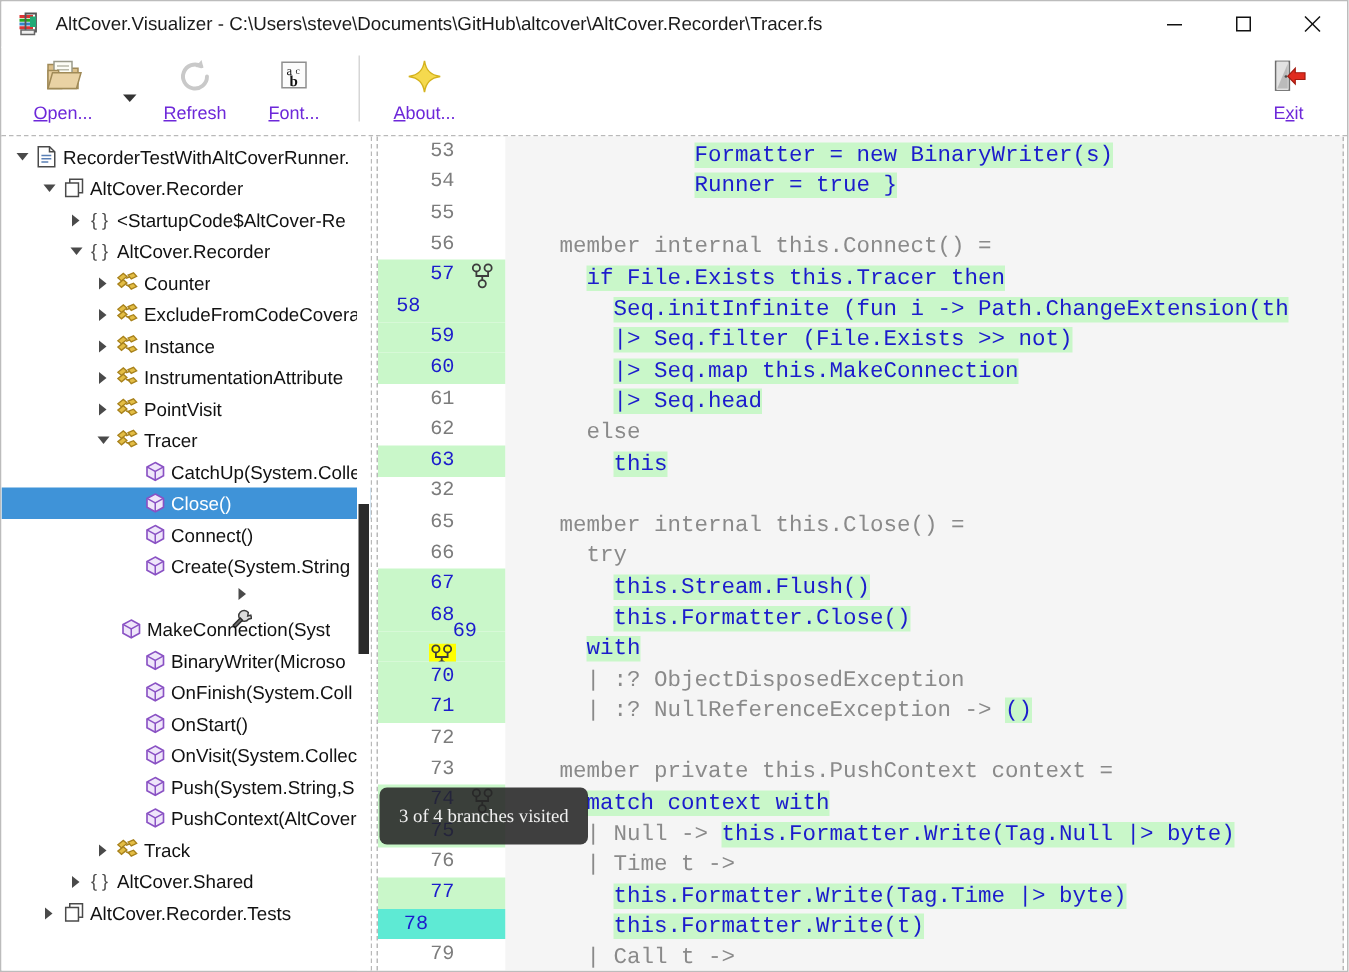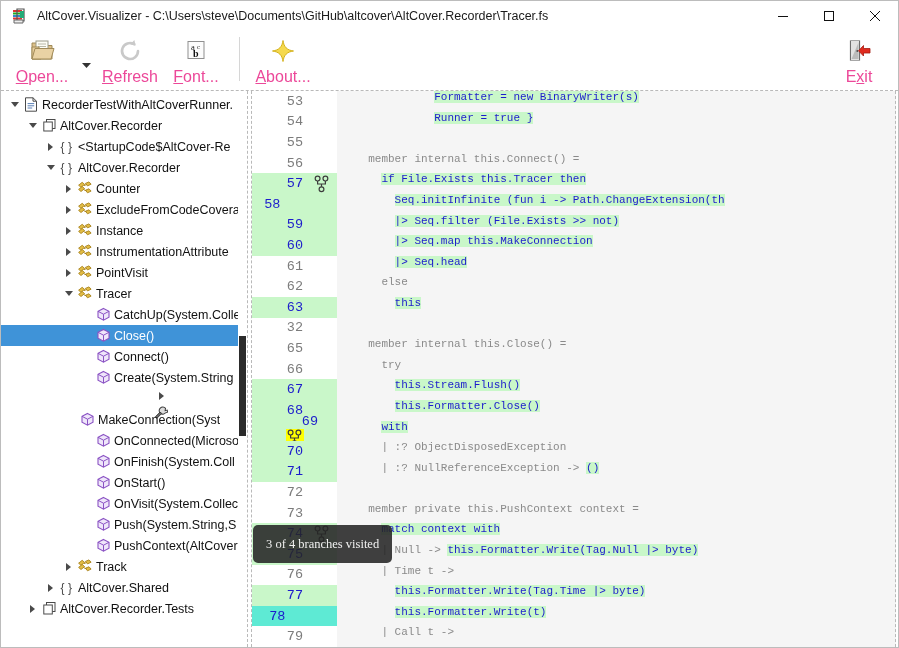--- a/index.html
+++ b/index.html
@@ -27,21 +27,21 @@
              justify-content:center; cursor:default; }
   .gl { stroke:#111; stroke-width:1; fill:none; }
 
   
   .toolbar { height:58px; flex:0 0 58px; background:#ffffff; display:flex;
              align-items:flex-start; padding-left:8px; position:relative; }
   .tb-item { width:66px; height:58px; display:flex; flex-direction:column;
              align-items:center; justify-content:flex-start; padding-top:4px;
              cursor:default; }
   .tb-icon { height:30px; display:flex; align-items:center; justify-content:center; }
-  .tb-label { font-size:16px; color:#ec4899; margin-top:2px; white-space:nowrap; }
+  .tb-label { font-size:12px; color:#6d28d9; margin-top:2px; white-space:nowrap; }
   .tb-label u { text-decoration:underline; }
   .tb-arrow { width:22px; height:58px; display:flex; align-items:center;
               justify-content:center; padding-top:8px; cursor:default; }
   .tb-sep { width:1px; height:44px; background:#d6d6d6; margin:5px 10px 0 10px; }
   .tb-spacer { flex:1 1 auto; }
   .tb-exit { margin-right:6px; }
 
   
   .content { flex:1 1 auto; display:flex; min-height:0; position:relative;
              border-top:1px dashed #b9b9b9; }
@@ -83,22 +83,22 @@
 
   .grow { height:20.6px; display:flex; align-items:center;
           font-family:"Liberation Mono", monospace; font-size:13.5px;
           position:relative;justify-content:center; }
   .gnum { width:55px; text-align:right; padding-right:4px; color:#7c7c7c;
           font-size:13.5px; }
   .grow.hit .gnum { color:#1c1ccc; }
   .gbadge { width:30px; display:flex; align-items:center; justify-content:center;
             height:20.6px; }
 
-  .crow { height:20.6px; display:flex; align-items:flex-start; white-space:pre;
-          font-family:"Liberation Mono", monospace; font-size:11px;
+  .crow { height:20.6px; display:flex; align-items:flex-end; white-space:pre;
+          font-family:"Liberation Mono", monospace; font-size:15px;
           padding-left:18px; color:#8a8a8a; }
   .crow span.hl { background:#c9f7c9; color:#1c1ccc; }
   .crow span.pl { color:#8a8a8a; }
 
   
   .code-edge { position:absolute; top:0; right:2px; width:1px; height:100%;
                border-left:1px dashed #b9b9b9; }
   .code-edge2 { position:absolute; top:0; right:0; width:2px; height:100%;
                 background:#ffffff; }
 
@@ -463,21 +463,21 @@
           </div>
           <div class="tree-row" style="padding-left: 78px;">
             <span class="twisty"></span>
             <span class="tnode-icon">
               <svg width="15" height="15" viewBox="0 0 15 15">
       <path d="M7.5 1.4 L13 4.3 L13 10.2 L7.5 13.2 L2 10.2 L2 4.3 Z" fill="#efe6fa" stroke="#8a52c4" stroke-width="1.1"></path>
       <path d="M2 4.3 L7.5 7.2 L13 4.3" fill="none" stroke="#8a52c4" stroke-width="1"></path>
       <path d="M7.5 7.2 L7.5 13.2" fill="none" stroke="#8a52c4" stroke-width="1"></path>
     </svg>
             </span>
-            <span class="tlabel">OnConnected(Microso</span>
+            <span class="tlabel">BinaryWriter(Microso</span>
           </div>
           <div class="tree-row" style="padding-left: 78px;">
             <span class="twisty"></span>
             <span class="tnode-icon">
               <svg width="15" height="15" viewBox="0 0 15 15">
       <path d="M7.5 1.4 L13 4.3 L13 10.2 L7.5 13.2 L2 10.2 L2 4.3 Z" fill="#efe6fa" stroke="#8a52c4" stroke-width="1.1"></path>
       <path d="M2 4.3 L7.5 7.2 L13 4.3" fill="none" stroke="#8a52c4" stroke-width="1"></path>
       <path d="M7.5 7.2 L7.5 13.2" fill="none" stroke="#8a52c4" stroke-width="1"></path>
     </svg>
             </span>

